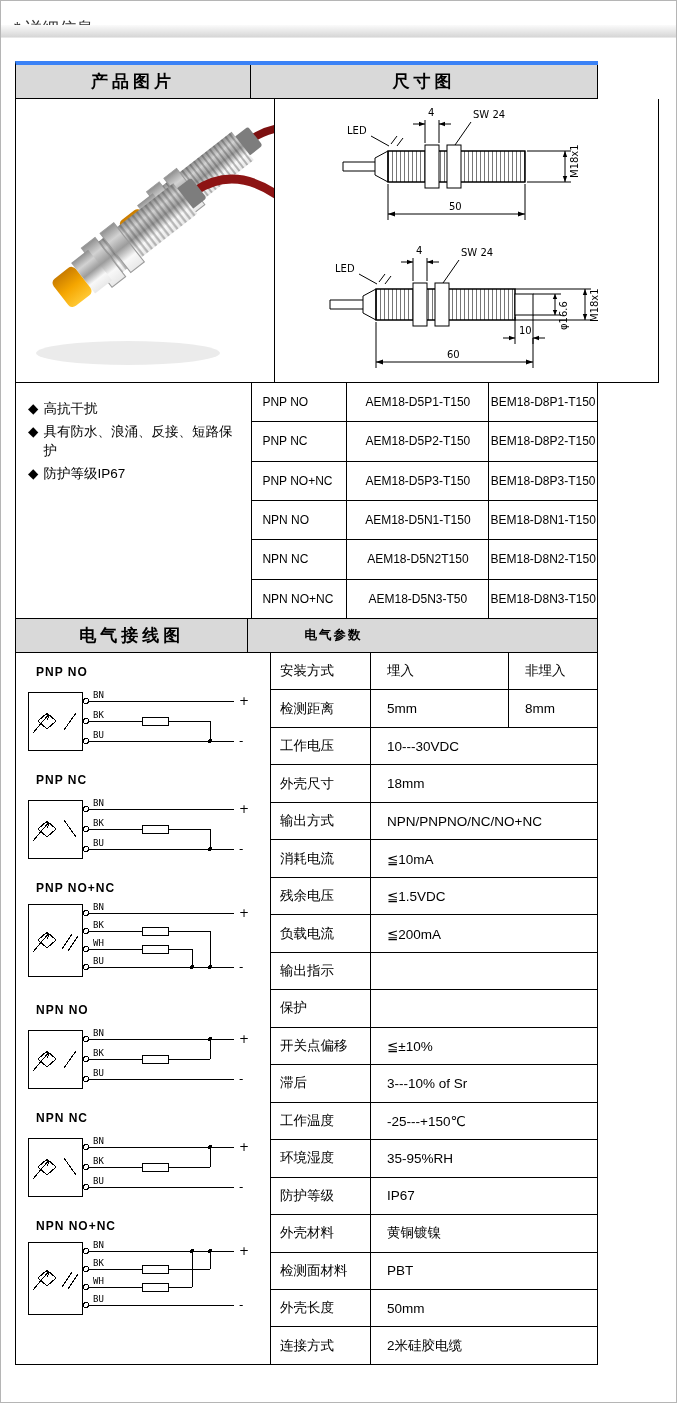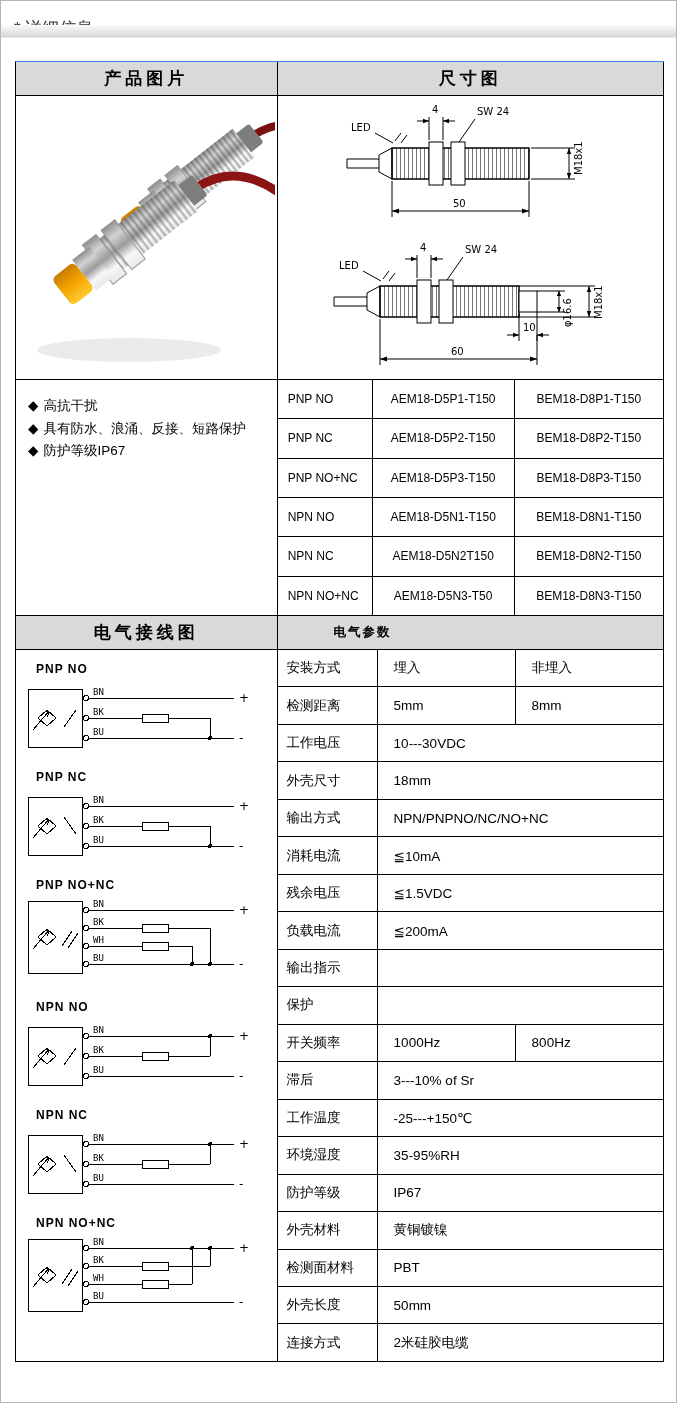--- a/index.html
+++ b/index.html
@@ -2,21 +2,21 @@
 <html><head>
 <meta charset="utf-8">
 <style>
   *{margin:0;padding:0;box-sizing:border-box}
   html,body{background:#fff}
   body{font-family:"Liberation Sans","DejaVu Sans",sans-serif;color:#000}
   .page{position:relative;width:677px;height:1403px;background:#fff;border:1px solid #b5b5b5;overflow:hidden}
   .top-note{position:absolute;left:13px;top:16px;font-size:17px;color:#333}
   .top-strip{position:absolute;left:0;top:24px;width:100%;height:13px;
              background:linear-gradient(180deg,#fbfbfb,#d6d6d6);border-bottom:1px solid #e8e8e8}
-  .spec-table{position:absolute;left:14px;top:60px;width:649px;border-top:1px solid #3b82f6;border-left:1px solid #000}
+  .spec-table{position:absolute;left:14px;top:60px;width:583px;border-top:4px solid #3b82f6;border-left:1px solid #000}
   .row{display:flex}
   .cell{border-right:1px solid #000;border-bottom:1px solid #000;background:#fff}
   .c-left{width:262px}
   .c-right{width:387px}
   .hdr{height:34px;display:flex;align-items:center;justify-content:center;background:#d9d9d9;
        font-weight:bold;font-size:17px;letter-spacing:4px}
   .hdr-small{font-size:12.5px;letter-spacing:2px;justify-content:flex-start;padding-left:56px}
   .r-photo .cell{height:284px}
   .photo-cell{display:flex;align-items:center;justify-content:center}
   .dim-cell{display:flex;flex-direction:column;align-items:center;justify-content:center;gap:4px}
@@ -449,26 +449,26 @@
           <div class="param-row">
             <div class="p-label">输出指示</div>
 
           </div>
 
           <div class="param-row">
             <div class="p-label">保护</div>
 
           </div>
 
-          <div class="param-row">
-            <div class="p-label">开关频率</div>
-            <div class="p-v1">1000Hz</div>
-            <div class="p-v2">800Hz</div>
-          </div>
-
+
+          <div class="param-row">
+            <div class="p-label">开关点偏移</div>
+            <div class="p-v1">≦±10%</div>
+
+          </div>
 
           <div class="param-row">
             <div class="p-label">滞后</div>
             <div class="p-v1">3---10% of Sr</div>
 
           </div>
 
           <div class="param-row">
             <div class="p-label">工作温度</div>
             <div class="p-v1">-25---+150℃</div>

